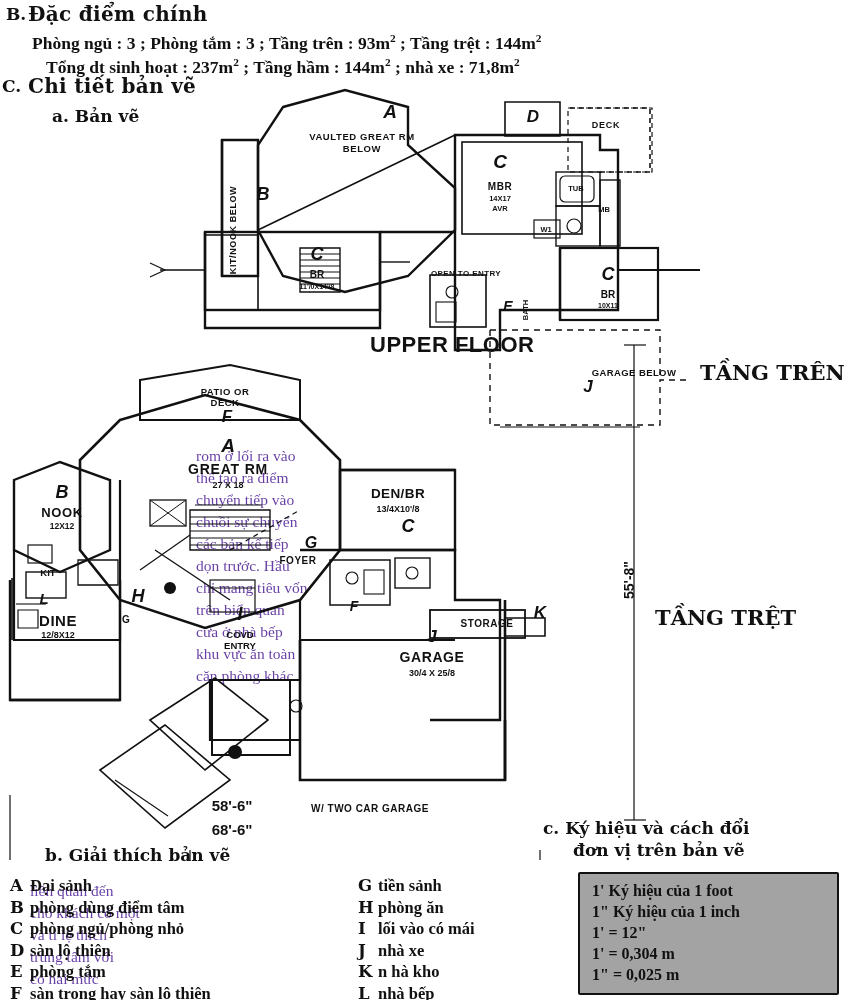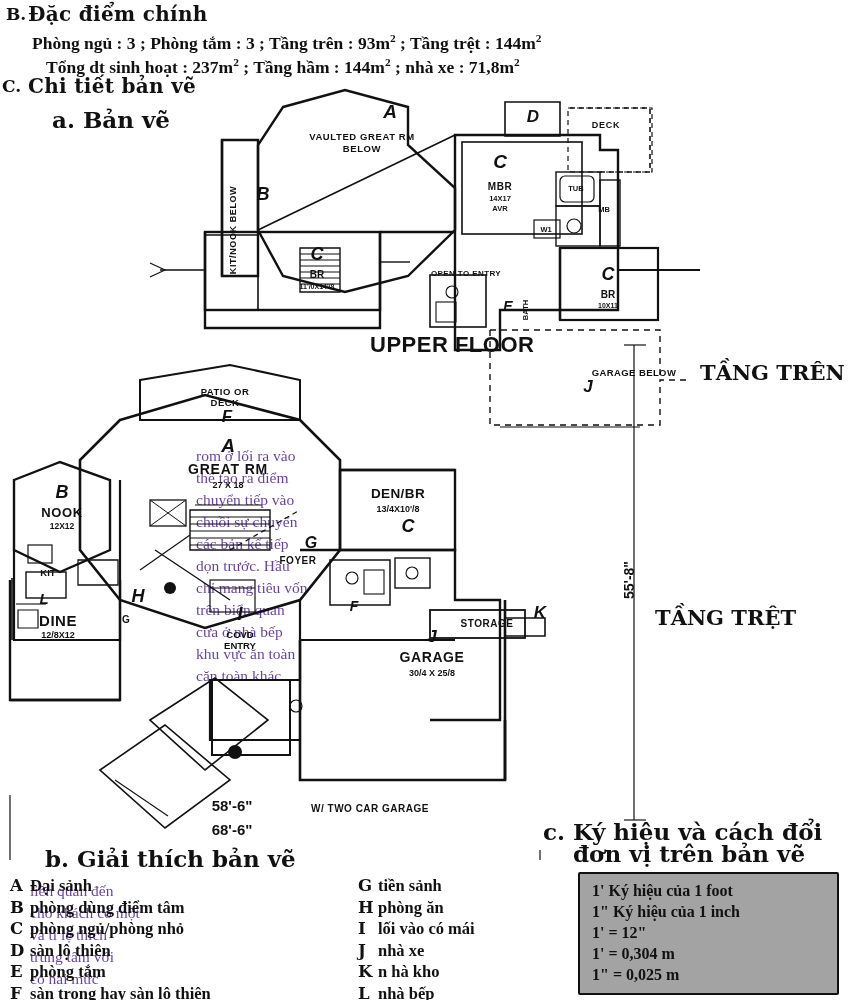--- a/index.html
+++ b/index.html
@@ -40,21 +40,21 @@
     font-family: "Liberation Serif", serif;
     font-weight: bold;
     font-size: 17.5px;
     white-space: nowrap;
     text-align: center;
   }
   .sub-head {
     position: absolute;
     font-family: "DejaVu Serif", serif;
     font-weight: bold;
-    font-size: 23px;
+    font-size: 17px;
   }
   sup { font-size: 65%; vertical-align: super; }
 
   
   .plan {
     position: absolute;
     left: 0;
     top: 80px;
     width: 850px;
     height: 780px;
@@ -127,21 +127,21 @@
     <div>rom ở lối ra vào</div>
     <div>thể tạo ra điểm</div>
     <div>chuyển tiếp vào</div>
     <div>chuồi sự chuyển</div>
     <div>các bản kế tiếp</div>
     <div>dọn trước. Hầu</div>
     <div>chỉ mang tiêu vốn</div>
     <div>trên biển quan</div>
     <div>cửa ở nhà bếp</div>
     <div>khu vực ăn toàn</div>
-    <div>căn toàn khác</div>
+    <div>căn phòng khác</div>
   </div>
   <div class="ghost" style="left:30px; top:880px;">
     <div>liên quan đến</div>
     <div>cho khách có một</div>
     <div>và tỉ lệ thích</div>
     <div>trung tâm với</div>
     <div>có hai mức</div>
   </div>
 
   <div class="plan">

